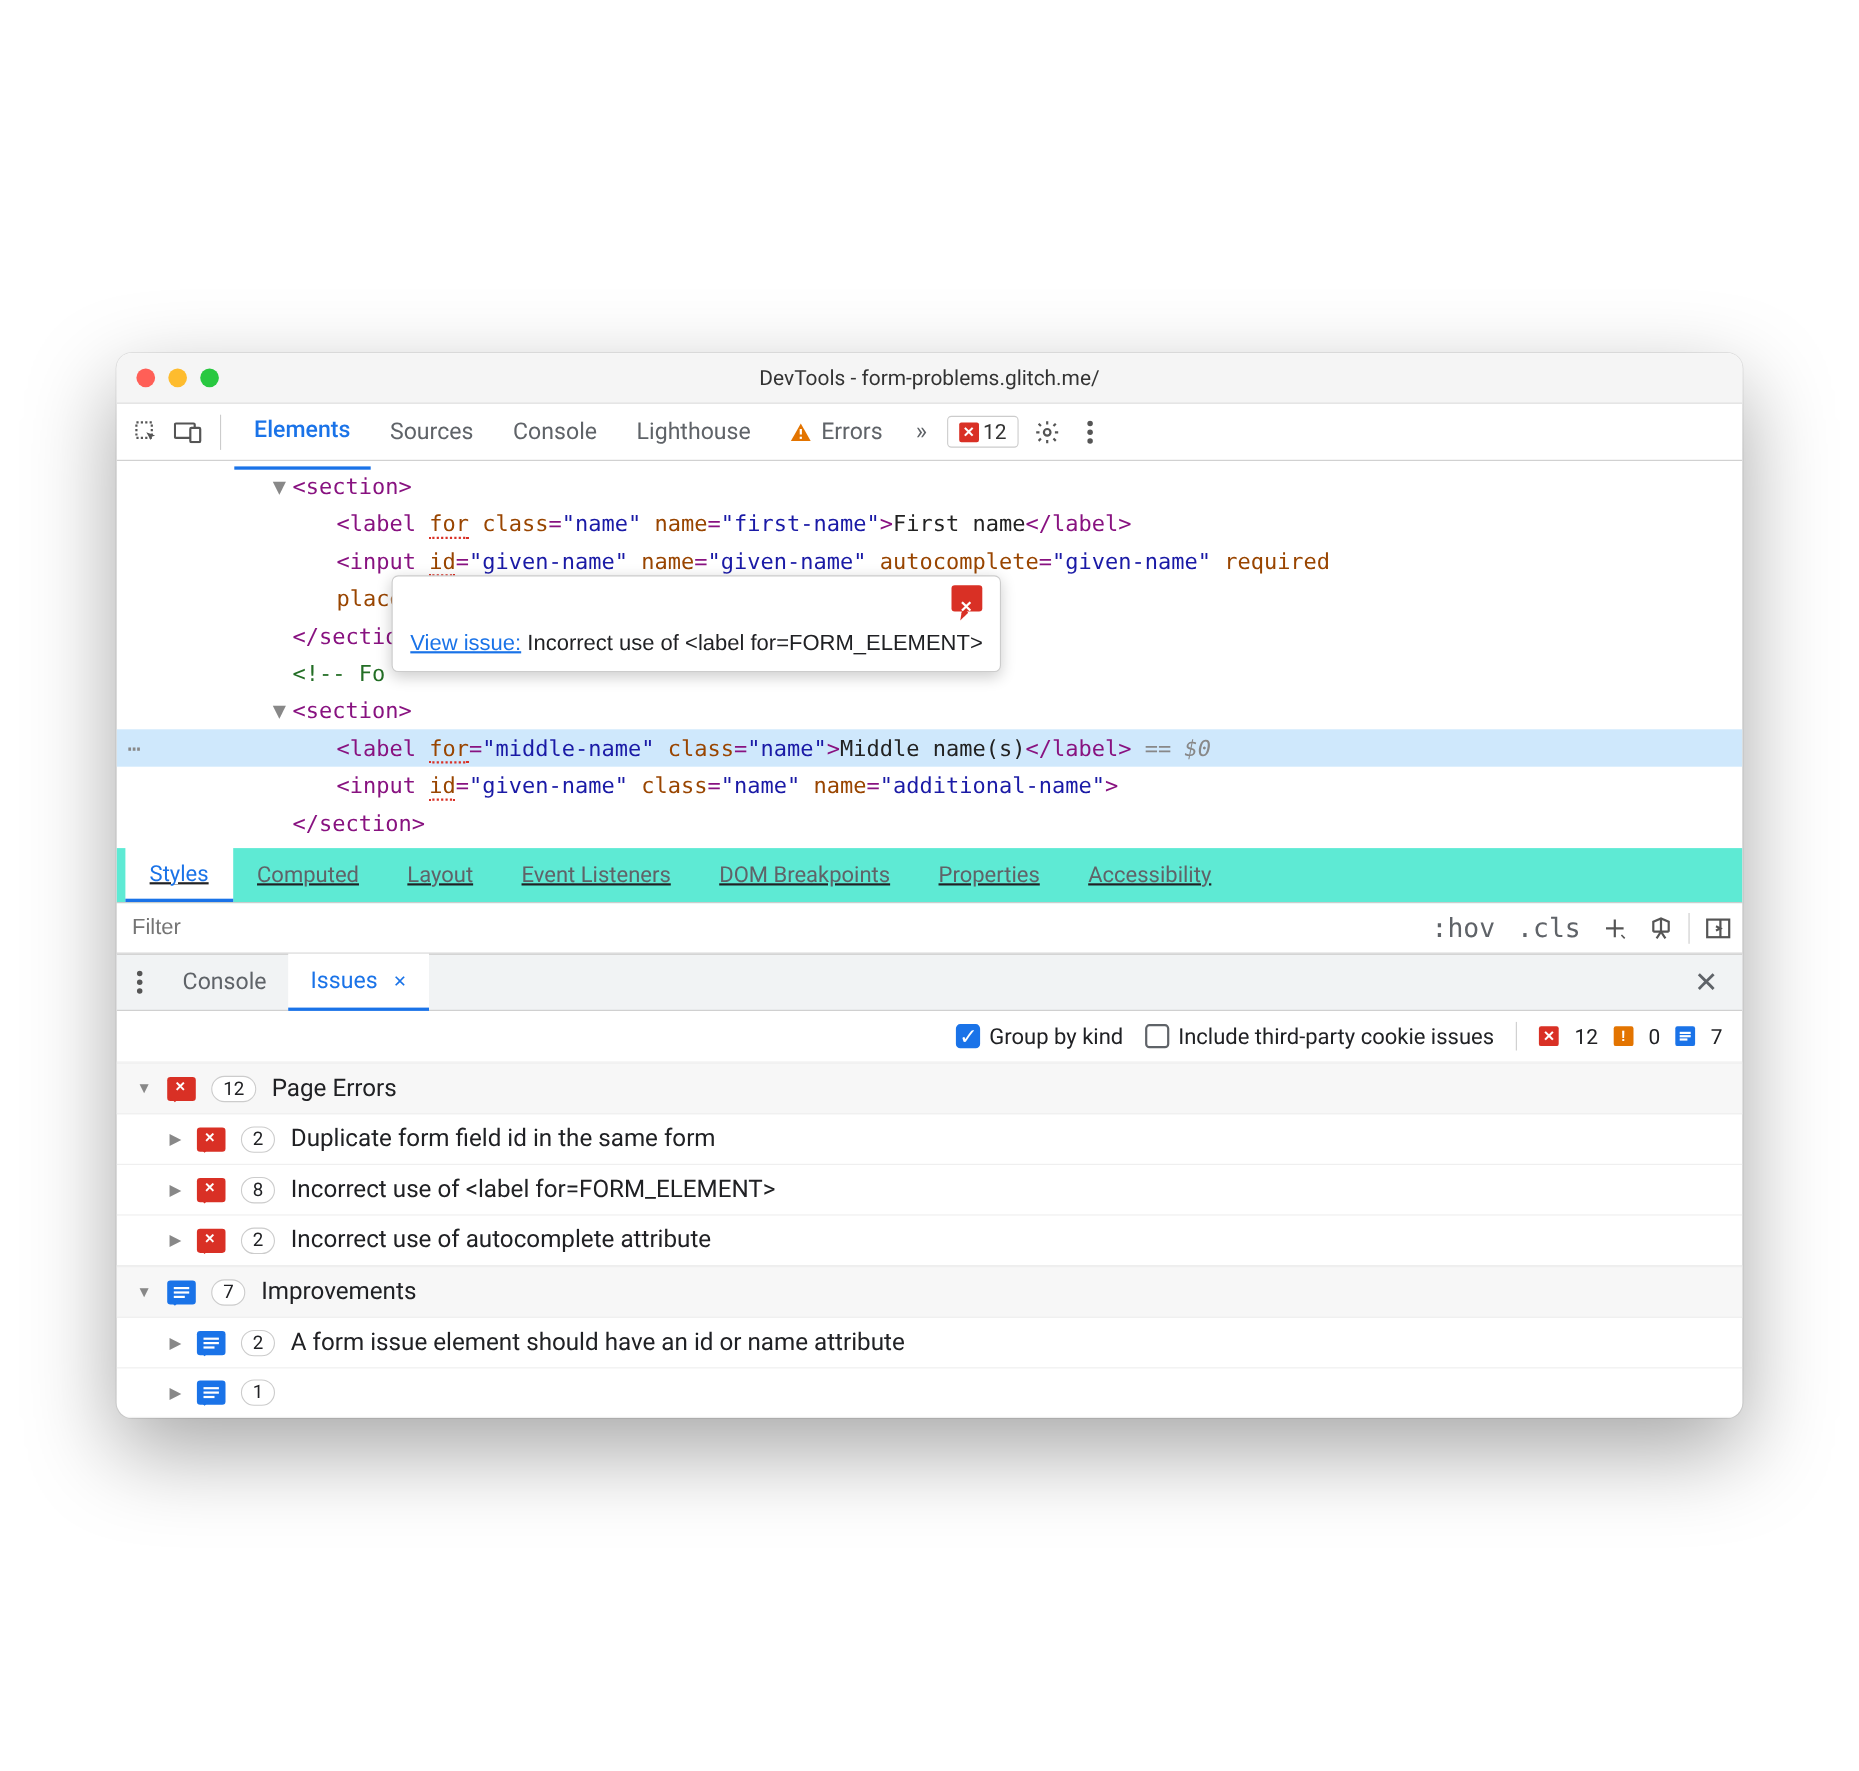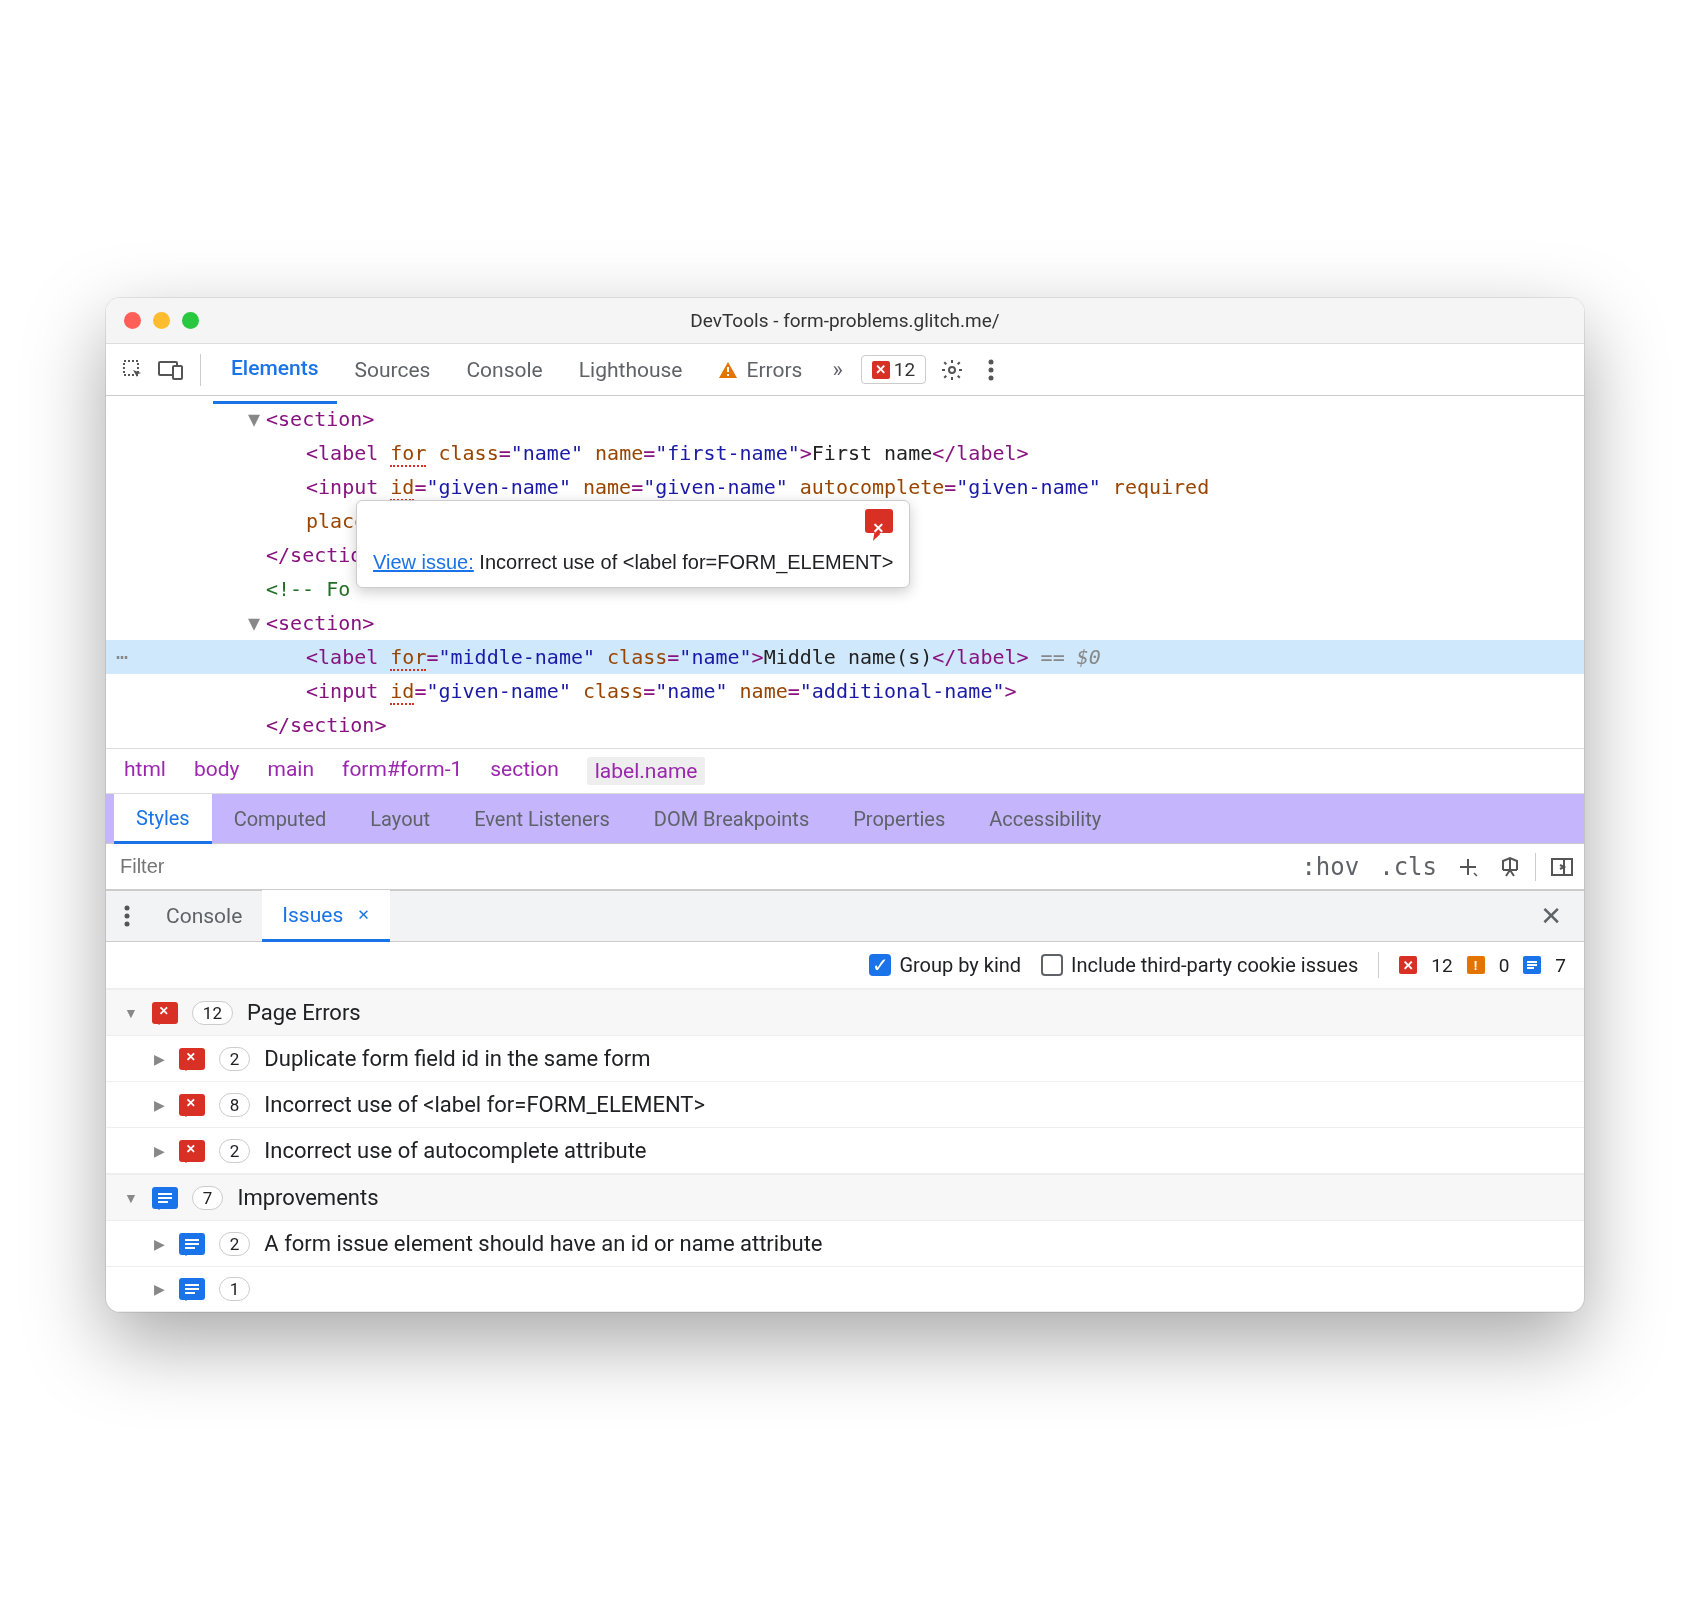--- a/index.html
+++ b/index.html
@@ -124,25 +124,26 @@
     display:flex; gap:28px;
     padding: 8px 18px;
     border-top: 1px solid #ddd;
     border-bottom: 1px solid #ddd;
     color:#9b27af;
     font-size: 21px;
   }
   .breadcrumb .bc:last-child { background:#eee; padding:2px 8px; border-radius:3px;}
   
   .subtabs {
-    display:flex; align-items:flex-start;
+    display:flex; align-items:flex-end;
     border-bottom: 1px solid #ccc;
-    background:#c4b5fd;
+    background:#5eead4;
     height: 50px;
     padding: 0 8px;
+    text-decoration: underline;
   }
   .subtab {
     padding: 0 22px; height:50px; display:flex;align-items:center;
     color:#5f6368; font-size:20px; cursor:pointer;
   }
   .subtab.active { color:#1a73e8; border-bottom:3px solid #1a73e8; background:#fff;}
   
   .filterbar {
     display:flex; align-items:center;
     border-bottom: 1px solid #ccc;
@@ -288,28 +289,20 @@
       <div class="row i2"><span class="p-ang">&lt;</span><span class="p-tag">input</span><span class=""> </span><span class="p-attr squig">id</span><span class="p-ang">=</span><span class="p-str">"given-name"</span><span class=""> </span><span class="p-attr">name</span><span class="p-ang">=</span><span class="p-str">"given-name"</span><span class=""> </span><span class="p-attr">autocomplete</span><span class="p-ang">=</span><span class="p-str">"given-name"</span><span class=""> </span><span class="p-attr">required</span></div>
       <div class="row i2"><span class="p-attr">placeholder</span><span class="p-ang">=</span><span class="p-str">"given name"</span><span class="p-ang">&gt;</span></div>
       <div class="row i1"><span class="p-ang">&lt;/</span><span class="p-tag">section</span><span class="p-ang">&gt;</span></div>
       <div class="row i1"><span class="p-com">&lt;!-- Fo</span></div>
       <div class="row i1"><span class="tri">▼</span><span class="p-ang">&lt;</span><span class="p-tag">section</span><span class="p-ang">&gt;</span></div>
       <div class="row i2 sel"><span class="rowdots">⋯</span><span class="p-ang">&lt;</span><span class="p-tag">label</span><span class=""> </span><span class="p-attr squig">for</span><span class="p-ang">=</span><span class="p-str">"middle-name"</span><span class=""> </span><span class="p-attr">class</span><span class="p-ang">=</span><span class="p-str">"name"</span><span class="p-ang">&gt;</span><span class="p-txt">Middle name(s)</span><span class="p-ang">&lt;/</span><span class="p-tag">label</span><span class="p-ang">&gt;</span><span class="p-dim"> == $0</span></div>
       <div class="row i2"><span class="p-ang">&lt;</span><span class="p-tag">input</span><span class=""> </span><span class="p-attr squig">id</span><span class="p-ang">=</span><span class="p-str">"given-name"</span><span class=""> </span><span class="p-attr">class</span><span class="p-ang">=</span><span class="p-str">"name"</span><span class=""> </span><span class="p-attr">name</span><span class="p-ang">=</span><span class="p-str">"additional-name"</span><span class="p-ang">&gt;</span></div>
       <div class="row i1"><span class="p-ang">&lt;/</span><span class="p-tag">section</span><span class="p-ang">&gt;</span></div>
     </div>
 
-  <div class="breadcrumb" id="breadcrumb">
-      <span class="bc">html</span>
-      <span class="bc">body</span>
-      <span class="bc">main</span>
-      <span class="bc">form#form-1</span>
-      <span class="bc">section</span>
-      <span class="bc">label.name</span>
-    </div>
 
   <div class="subtabs" id="subtabs">
       <div class="subtab active">Styles</div>
       <div class="subtab">Computed</div>
       <div class="subtab">Layout</div>
       <div class="subtab">Event Listeners</div>
       <div class="subtab">DOM Breakpoints</div>
       <div class="subtab">Properties</div>
       <div class="subtab">Accessibility</div>
     </div>

